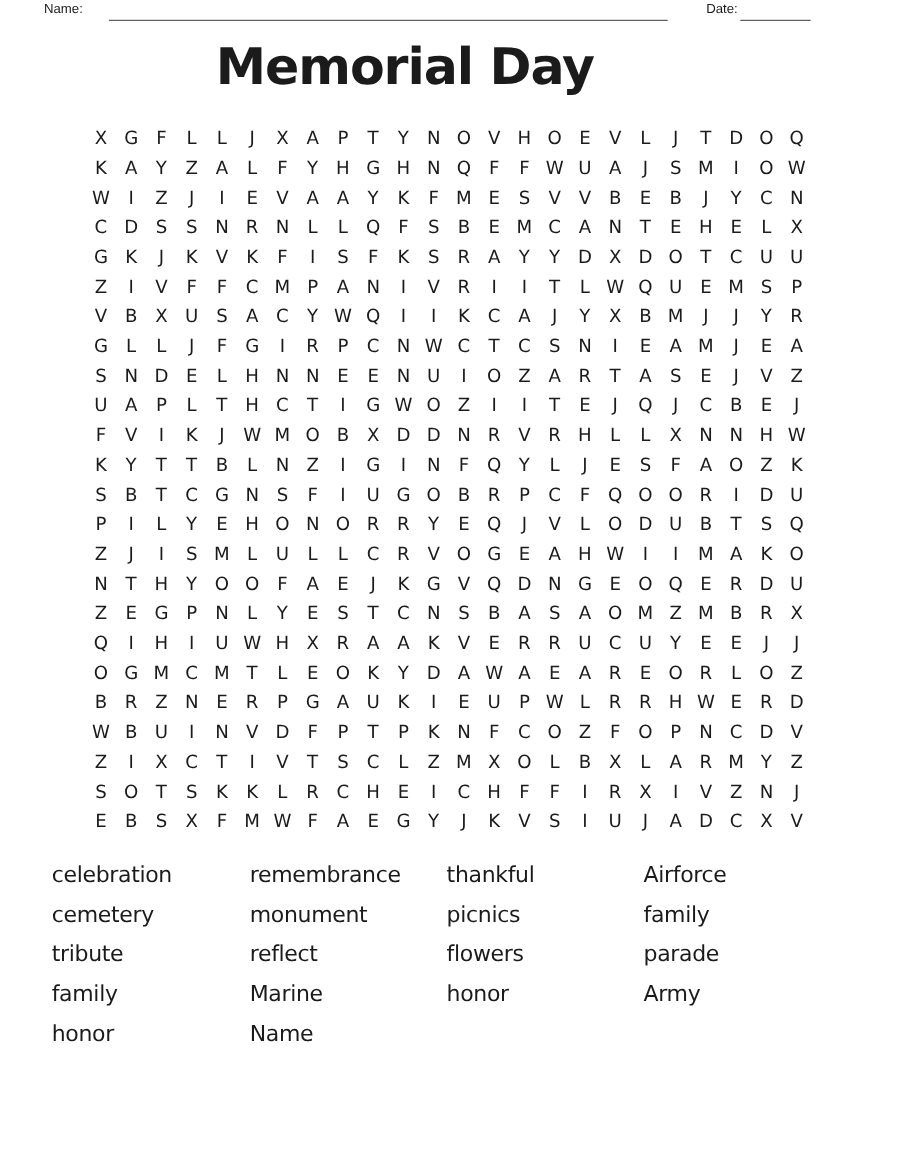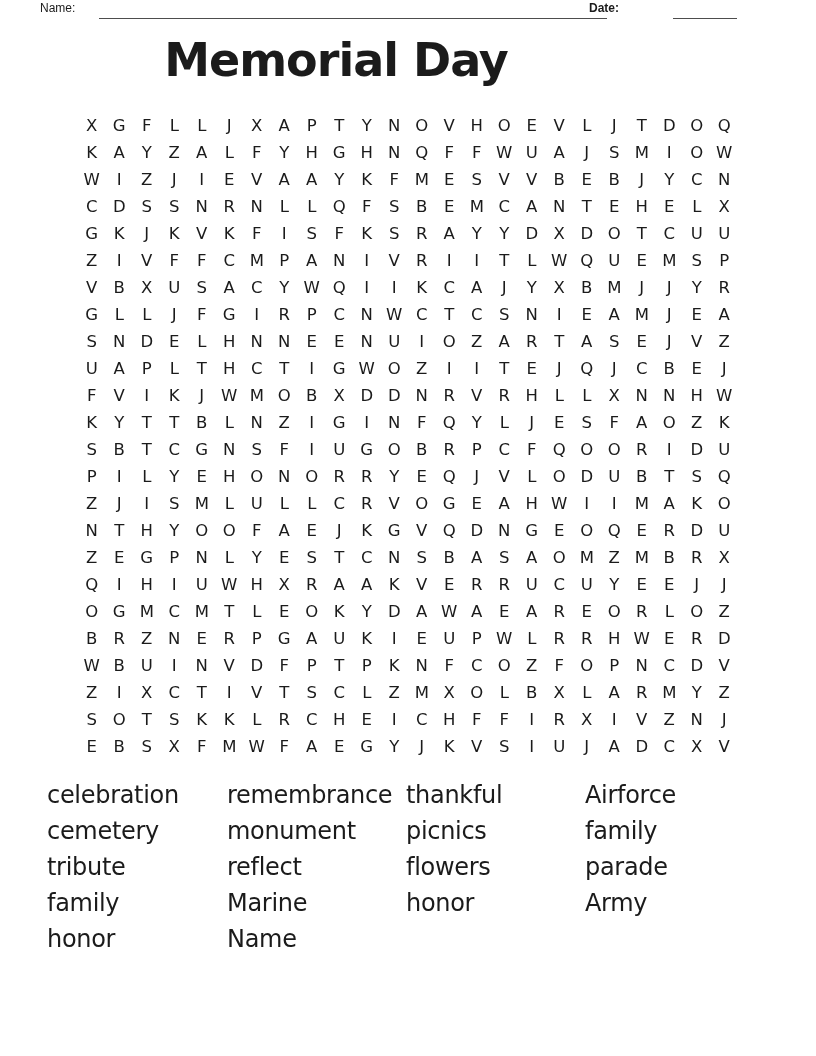--- a/index.html
+++ b/index.html
@@ -17,40 +17,41 @@
   }
   .header-label {
     position: absolute;
     top: 1px;
     font-family: "Liberation Sans", sans-serif;
     font-size: 12px;
     font-weight: 400;
     color: var(--text-color, #1b1b1b);
   }
   #name-label { left: 40px; }
-  #date-label { left: 589px; font-weight: bold; }
+  #date-label { left: 642px; }
   .blank-line {
     position: absolute;
     top: 18px;
     height: 0;
     border-bottom: 1.5px solid var(--line-color, #4d4d4d);
   }
   #name-line { left: 99px;  width: 508px; }
   #date-line { left: 673px; width: 64px; }
 
   .title {
     position: absolute;
     top: 33px;
     left: 0;
     width: 672px;
     margin: 0;
     text-align: center;
     font-size: 46px;
     font-weight: 600;
     letter-spacing: -1px;
+    padding-left: 32px;
   }
 
   .grid {
     position: absolute;
     top: 112px;
     left: 78px;
     width: 660px;
     display: grid;
     grid-template-columns: repeat(24, 27.5px);
     grid-auto-rows: 27px;
@@ -70,21 +71,21 @@
     left: 0;
     width: 816px;
     height: 210px;
   }
   .word-col { position: absolute; top: 0; }
   .word-col:nth-child(1) { left: 47px; }
   .word-col:nth-child(2) { left: 227px; }
   .word-col:nth-child(3) { left: 406px; }
   .word-col:nth-child(4) { left: 585px; }
   .word {
-    font-size: 24px;
+    font-size: 20px;
     line-height: 36px;
     letter-spacing: -0.3px;
     white-space: nowrap;
   }
 </style>
 </head>
 <body>
 
 <div class="header-label" id="name-label">Name:</div>
 <div class="blank-line" id="name-line"></div>

